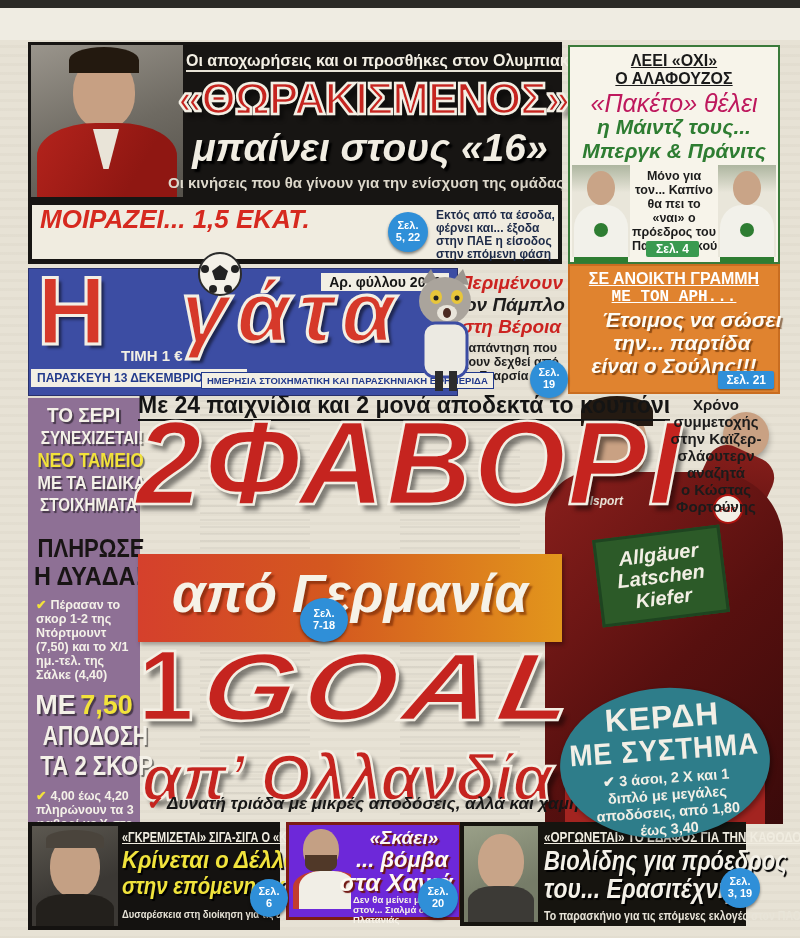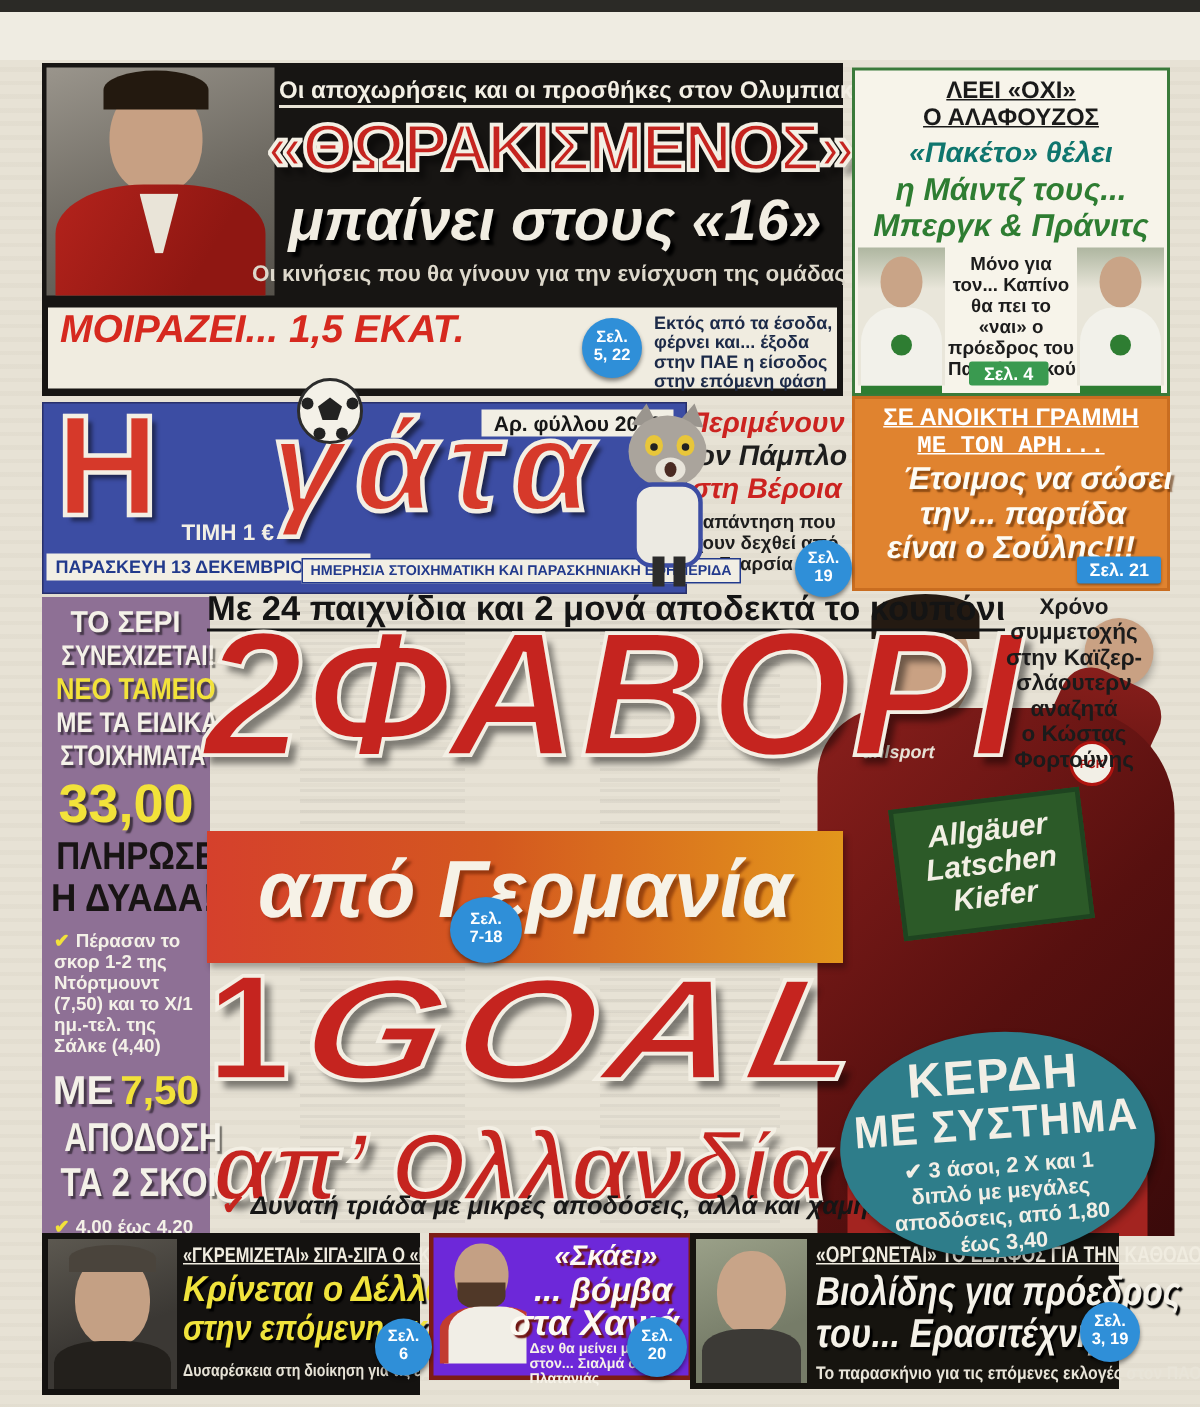--- a/index.html
+++ b/index.html
@@ -58,21 +58,21 @@
         <span class="bp">5, 22</span>
       </div>
       <div class="abs" style="left:404px;top:4px;width:120px;font-size:12px;line-height:13px;font-weight:bold;color:#1c2a48;">Εκτός από τα έσοδα, φέρνει και... έξοδα στην ΠΑΕ η είσοδος στην επόμενη φάση</div>
     </div>
   </section>
 
   <aside class="abs" style="left:568px;top:45px;width:208px;height:215px;background:#f7f4ea;border:2px solid #3a7a3a;z-index:2;">
     <div style="text-align:center;margin-top:5px;">
       <div class="nowrap" style="font-size:16px;font-weight:bold;color:#1a1a1a;text-decoration:underline;">ΛΕΕΙ «ΟΧΙ»</div>
       <div class="nowrap" style="font-size:16px;font-weight:bold;color:#1a1a1a;text-decoration:underline;">Ο ΑΛΑΦΟΥΖΟΣ</div>
-      <div class="nowrap" style="font-size:19px;line-height:24px;font-weight:bold;font-style:italic;color:#0f766e;margin-top:3px;">«Πακέτο» θέλει</div>
+      <div class="nowrap" style="font-size:25px;line-height:24px;font-weight:normal;font-style:italic;color:#be185d;margin-top:3px;">«Πακέτο» θέλει</div>
       <div class="nowrap" style="font-size:21px;line-height:24px;font-weight:bold;font-style:italic;color:#2e7d32;">η Μάιντζ τους...</div>
       <div class="nowrap" style="font-size:21px;line-height:24px;font-weight:bold;font-style:italic;color:#2e7d32;">Μπεργκ &amp; Πράνιτς</div>
     </div>
     <div class="abs" style="left:2px;top:118px;width:58px;height:92px;background:linear-gradient(180deg,#aeb6a0,#e9e6da 30%);">
       <div class="abs" style="left:15px;top:6px;width:28px;height:34px;border-radius:50%;background:#c9a487;"></div>
       <div class="abs" style="left:2px;top:40px;width:54px;height:52px;border-radius:40% 40% 0 0;background:#f2f1ea;border-bottom:6px solid #2e7d32;"></div>
       <div class="abs" style="left:22px;top:58px;width:14px;height:14px;border-radius:50%;background:#2e7d32;"></div>
     </div>
     <div class="abs" style="left:148px;top:118px;width:58px;height:92px;background:linear-gradient(180deg,#aeb6a0,#e9e6da 30%);">
       <div class="abs" style="left:15px;top:6px;width:28px;height:34px;border-radius:50%;background:#c9a487;"></div>
@@ -138,21 +138,21 @@
     </div>
   </aside>
 
   <aside class="abs" style="left:28px;top:398px;width:112px;height:424px;background:#8e7095;z-index:2;text-align:center;color:#f4f1e8;">
     <div style="margin-top:6px;">
       <span class="cond nowrap" style="transform:scaleX(.95);font-size:20px;font-weight:bold;text-shadow:2px 2px 1px rgba(0,0,0,.5);">ΤΟ ΣΕΡΙ</span><br>
       <span class="cond nowrap" style="transform:scaleX(.8);font-size:19px;font-weight:bold;text-shadow:2px 2px 1px rgba(0,0,0,.5);">ΣΥΝΕΧΙΖΕΤΑΙ!</span><br>
       <span class="cond nowrap" style="transform:scaleX(.85);font-size:20px;font-weight:bold;color:#f2e23a;text-shadow:2px 2px 1px rgba(0,0,0,.5);">ΝΕΟ ΤΑΜΕΙΟ</span><br>
       <span class="cond nowrap" style="transform:scaleX(.85);font-size:19px;font-weight:bold;text-shadow:2px 2px 1px rgba(0,0,0,.5);">ΜΕ ΤΑ ΕΙΔΙΚΑ</span><br>
       <span class="cond nowrap" style="transform:scaleX(.8);font-size:19px;font-weight:bold;text-shadow:2px 2px 1px rgba(0,0,0,.5);">ΣΤΟΙΧΗΜΑΤΑ</span><br>
-      <span class="nowrap" style="display:inline-block;font-size:36px;line-height:40px;font-weight:bold;color:#f2e23a;text-shadow:2px 2px 1px rgba(0,0,0,.55);">33,00</span><br>
+      <br>
       <span class="cond nowrap" style="transform:scaleX(.85);font-size:26px;line-height:28px;font-weight:bold;color:#181414;">ΠΛΗΡΩΣΕ</span><br>
       <span class="cond nowrap" style="transform:scaleX(.9);font-size:26px;line-height:28px;font-weight:bold;color:#181414;">Η ΔΥΑΔΑ!</span>
     </div>
     <div style="text-align:left;margin:8px 6px 0 8px;font-size:12.5px;line-height:14px;font-weight:bold;">
       <span class="check" style="color:#f2e23a;">✔</span><span>Πέρασαν το σκορ 1-2 της Ντόρτμουντ (7,50) και το Χ/1 ημ.-τελ. της Σάλκε (4,40)</span>
     </div>
     <div style="margin-top:8px;">
       <span class="nowrap" style="font-size:27px;font-weight:bold;text-shadow:2px 2px 1px rgba(0,0,0,.5);">ΜΕ</span>
       <span class="nowrap" style="font-size:27px;font-weight:bold;color:#f2e23a;text-shadow:2px 2px 1px rgba(0,0,0,.5);">7,50</span><br>
       <span class="cond nowrap" style="transform:scaleX(.78);font-size:27px;line-height:30px;font-weight:bold;text-shadow:2px 2px 1px rgba(0,0,0,.5);">ΑΠΟΔΟΣΗ</span><br>

